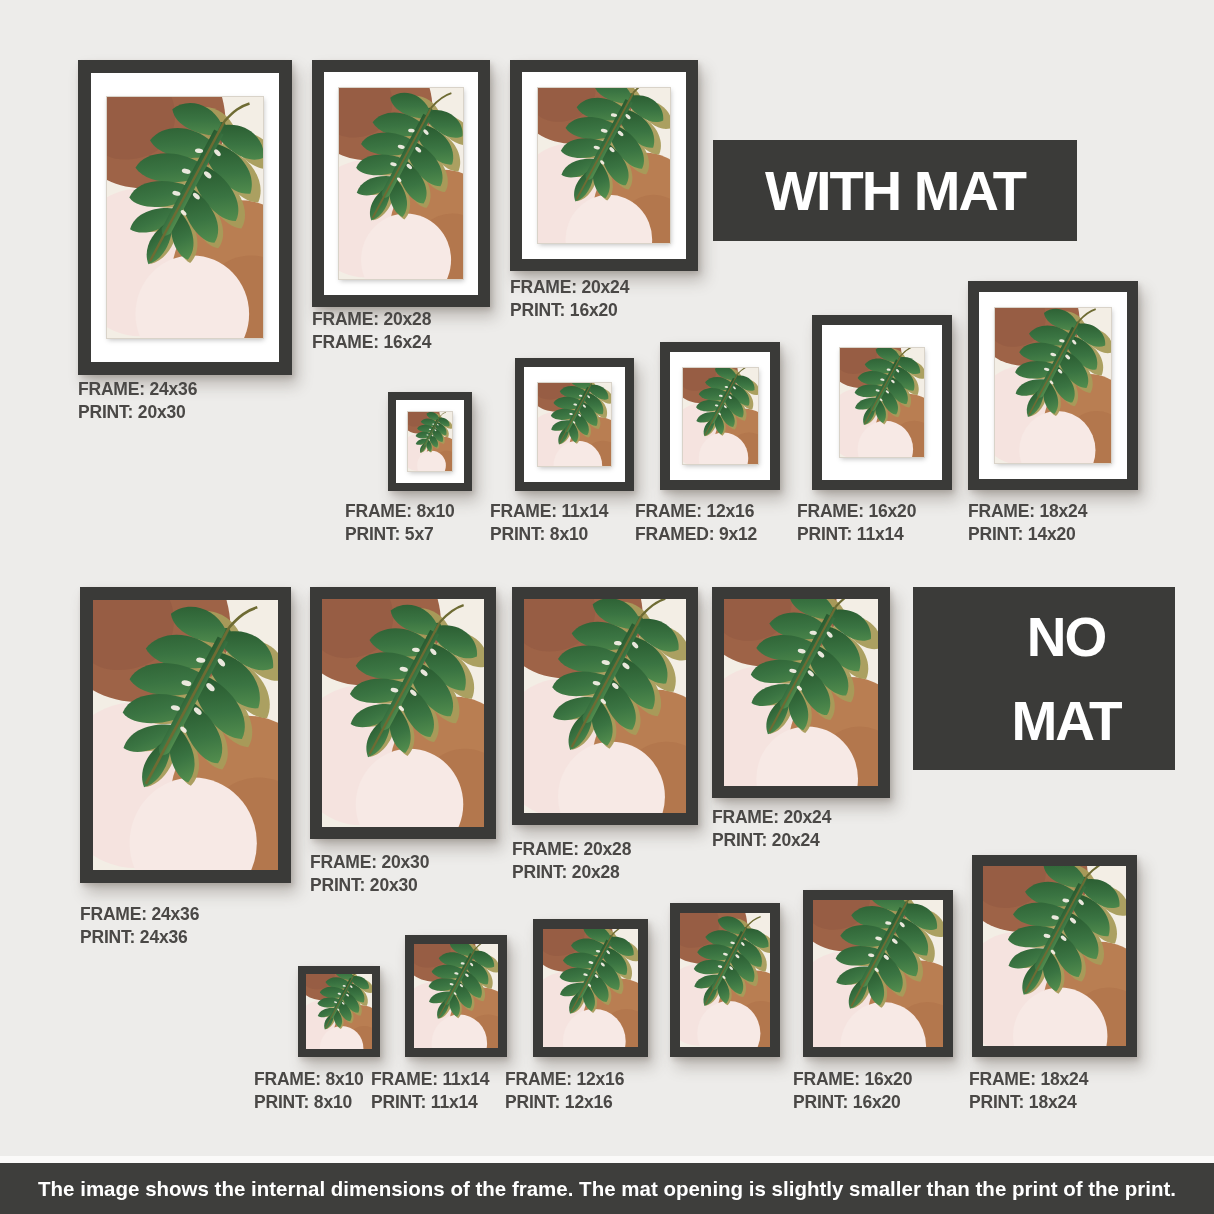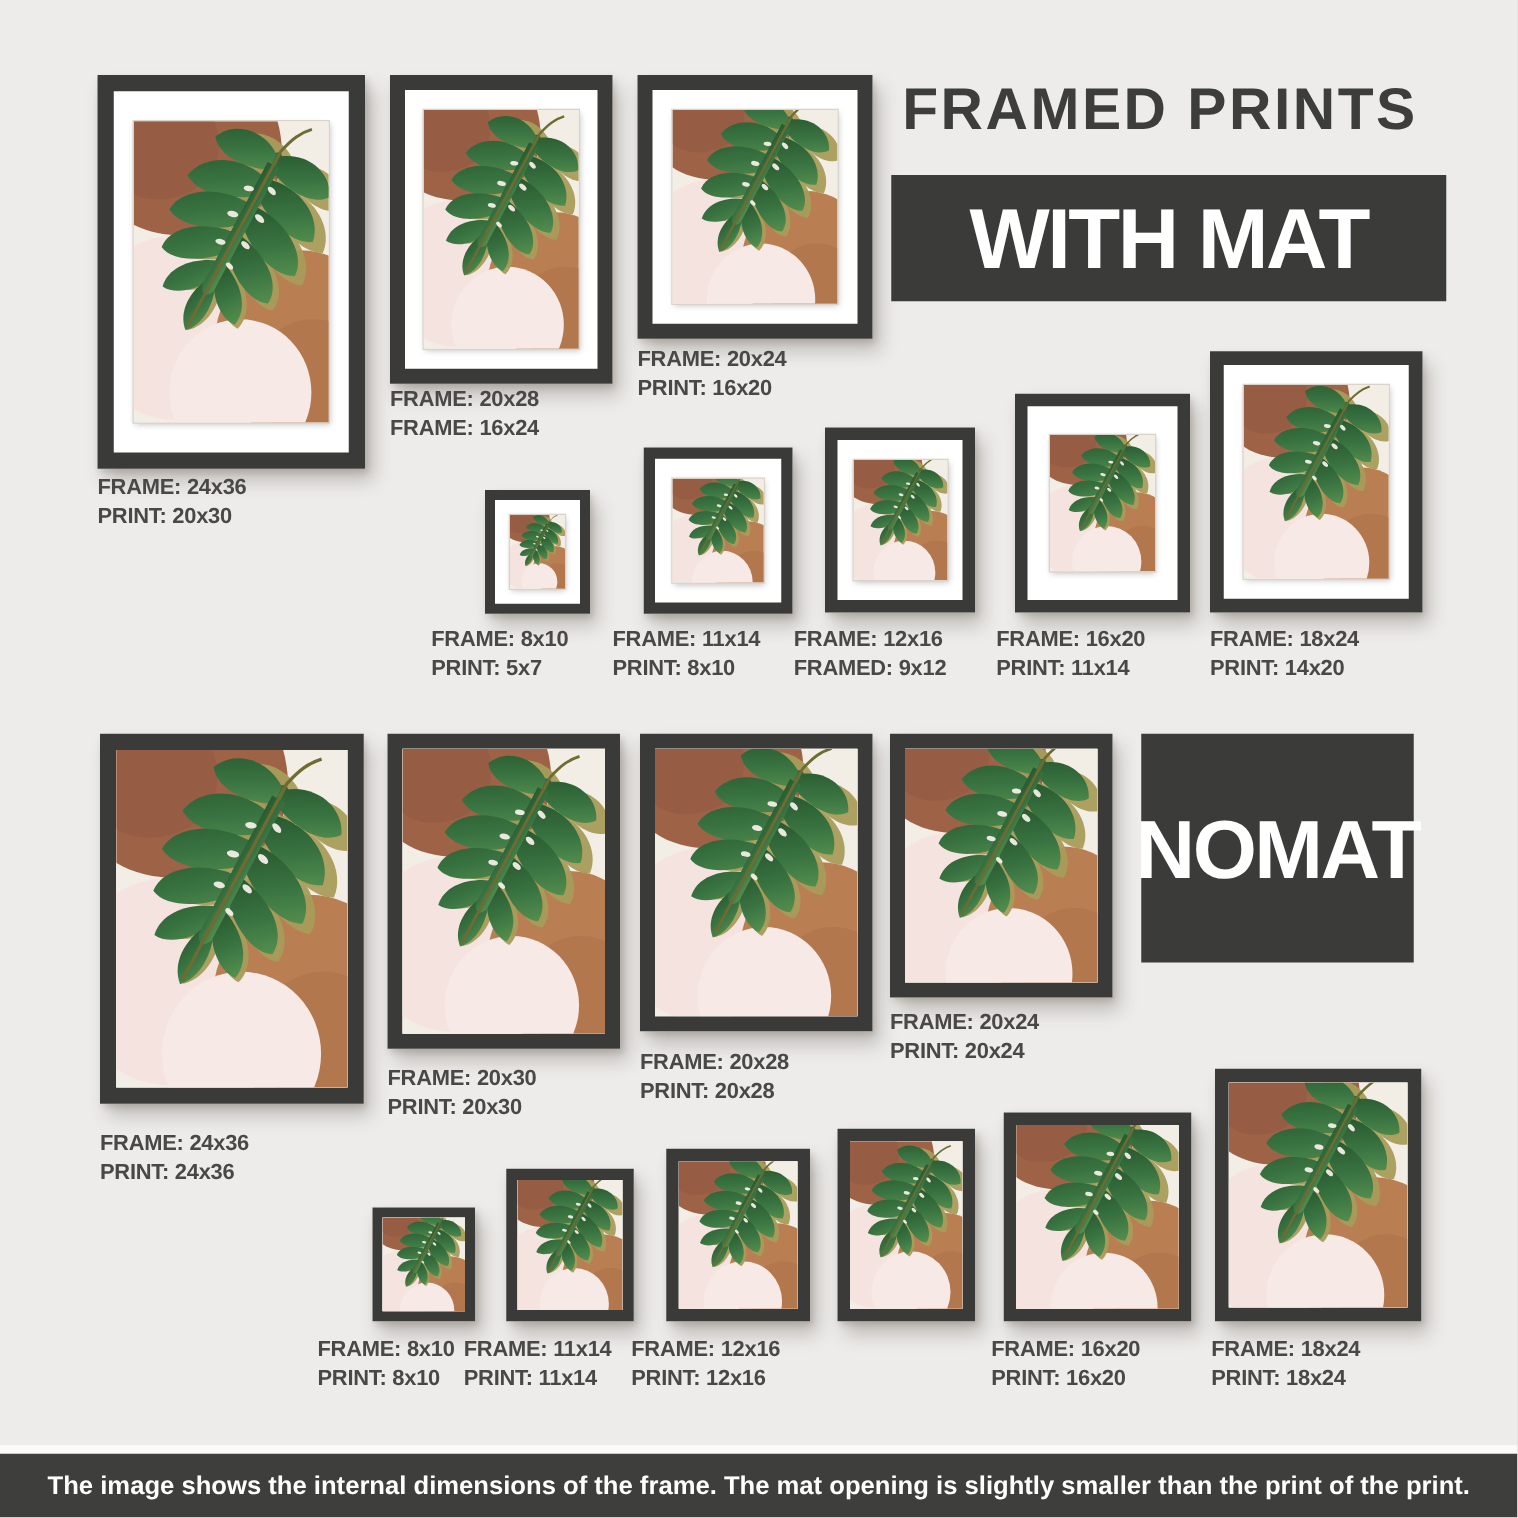--- a/index.html
+++ b/index.html
@@ -29,22 +29,22 @@
   .title{
     position:absolute;left:712px;top:58px;width:432px;text-align:center;
     color:#3d3d3b;font-weight:bold;font-size:47px;line-height:58px;letter-spacing:2px;
     white-space:nowrap;
   }
   .badge{
     position:absolute;background:#3b3b39;color:#ffffff;
     display:flex;align-items:center;justify-content:center;
     font-weight:bold;letter-spacing:-2px;text-align:center;
   }
-  .badge-withmat{left:713px;top:140px;width:444px;height:101px;font-size:68px;white-space:nowrap;}
-  .badge-nomat{left:913px;top:587px;width:218px;height:183px;font-size:66px;line-height:84px;}
+  .badge-withmat{left:713px;top:140px;width:364px;height:101px;font-size:56px;white-space:nowrap;}
+  .badge-nomat{left:913px;top:587px;width:218px;height:183px;flex-direction:column;font-size:55px;line-height:84px;padding-left:44px;}
   
   .footer-gap{position:absolute;left:0;top:1156px;width:1214px;height:7px;background:#fbfaf9;}
   .footer{
     position:absolute;left:0;top:1163px;width:1214px;height:51px;background:#3e3e3c;
     color:#ffffff;display:flex;align-items:center;justify-content:center;
     font-weight:bold;font-size:20.5px;white-space:nowrap;
   }
   .hiddefs{position:absolute;width:0;height:0;}
 </style>
 </head>
@@ -95,21 +95,20 @@
           <ellipse cx="-5" cy="6" rx="2.4" ry="1.3" transform="rotate(-15 -5 6)"></ellipse>
           <ellipse cx="4" cy="14" rx="2" ry="1.1" transform="rotate(15 4 14)"></ellipse>
         </g>
       </g>
     </g>
   </defs>
 </svg>
 
 <div class="stage">
 
-  <div class="title">FRAMED PRINTS</div>
   <div class="badge badge-withmat">WITH MAT</div>
 
   <div class="frame" style="left:78px;top:60px;width:214px;height:315px;border-width:13px">
     <div class="print" style="left:8.3%;right:8.3%;top:8.3%;bottom:8.3%">
       <svg viewBox="0 0 100 140" preserveAspectRatio="xMidYMid slice">
           <use href="#art"></use>
         </svg>
     </div>
   </div>
   <div class="flabel" style="left:78px;top:378px;width:214px">

